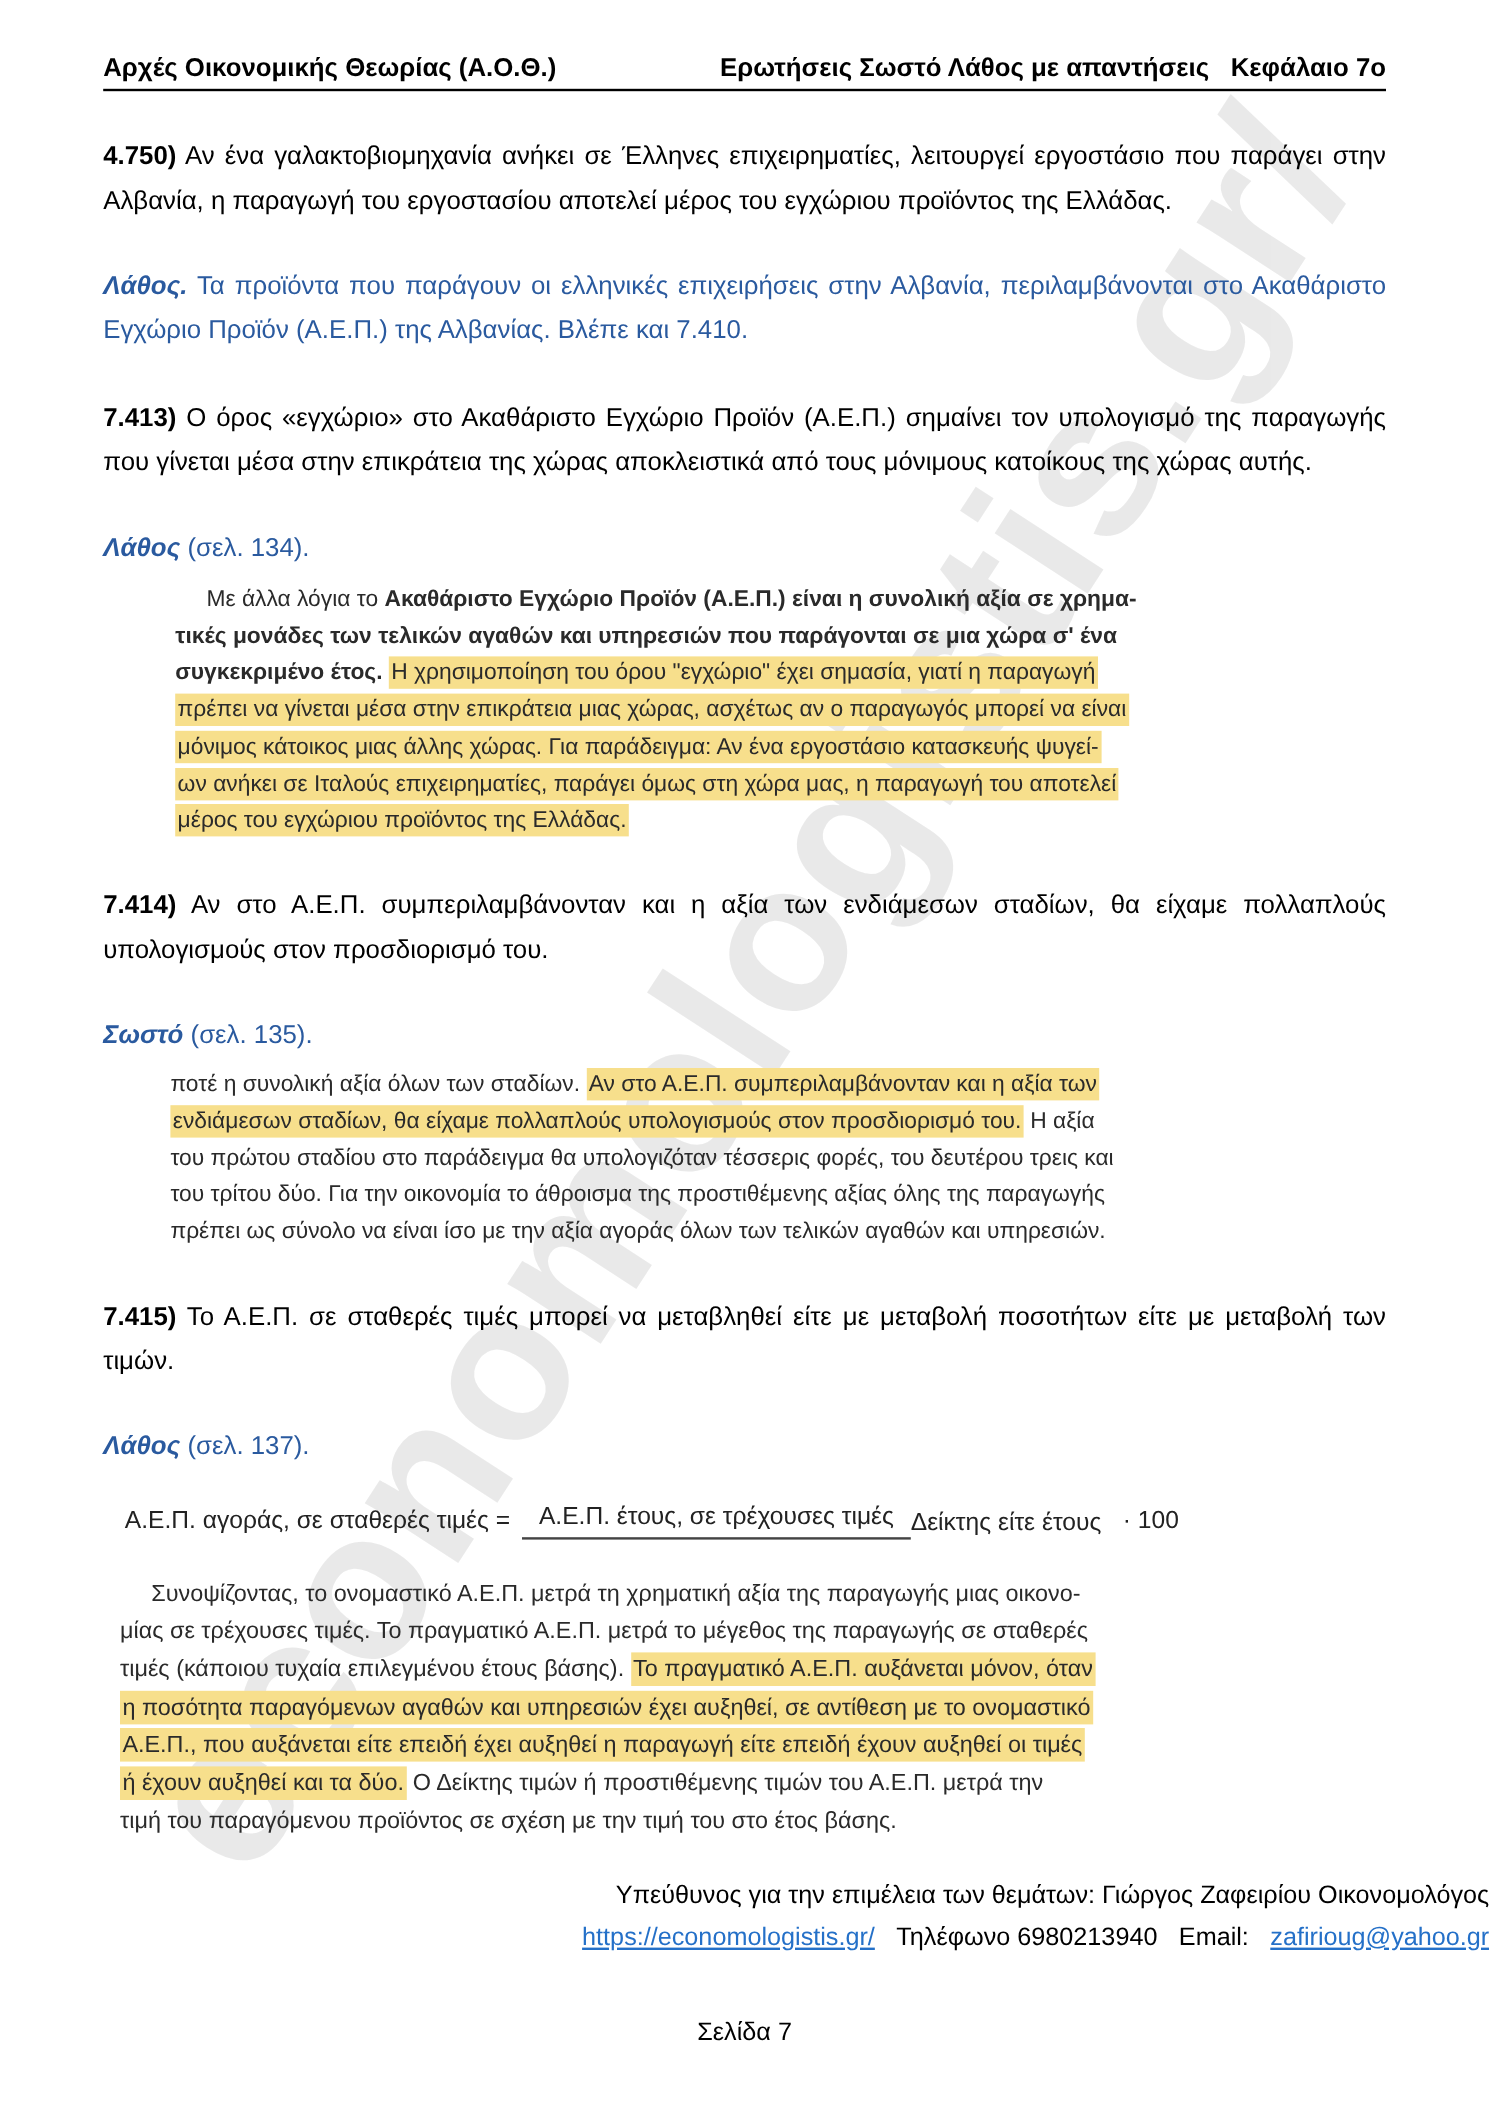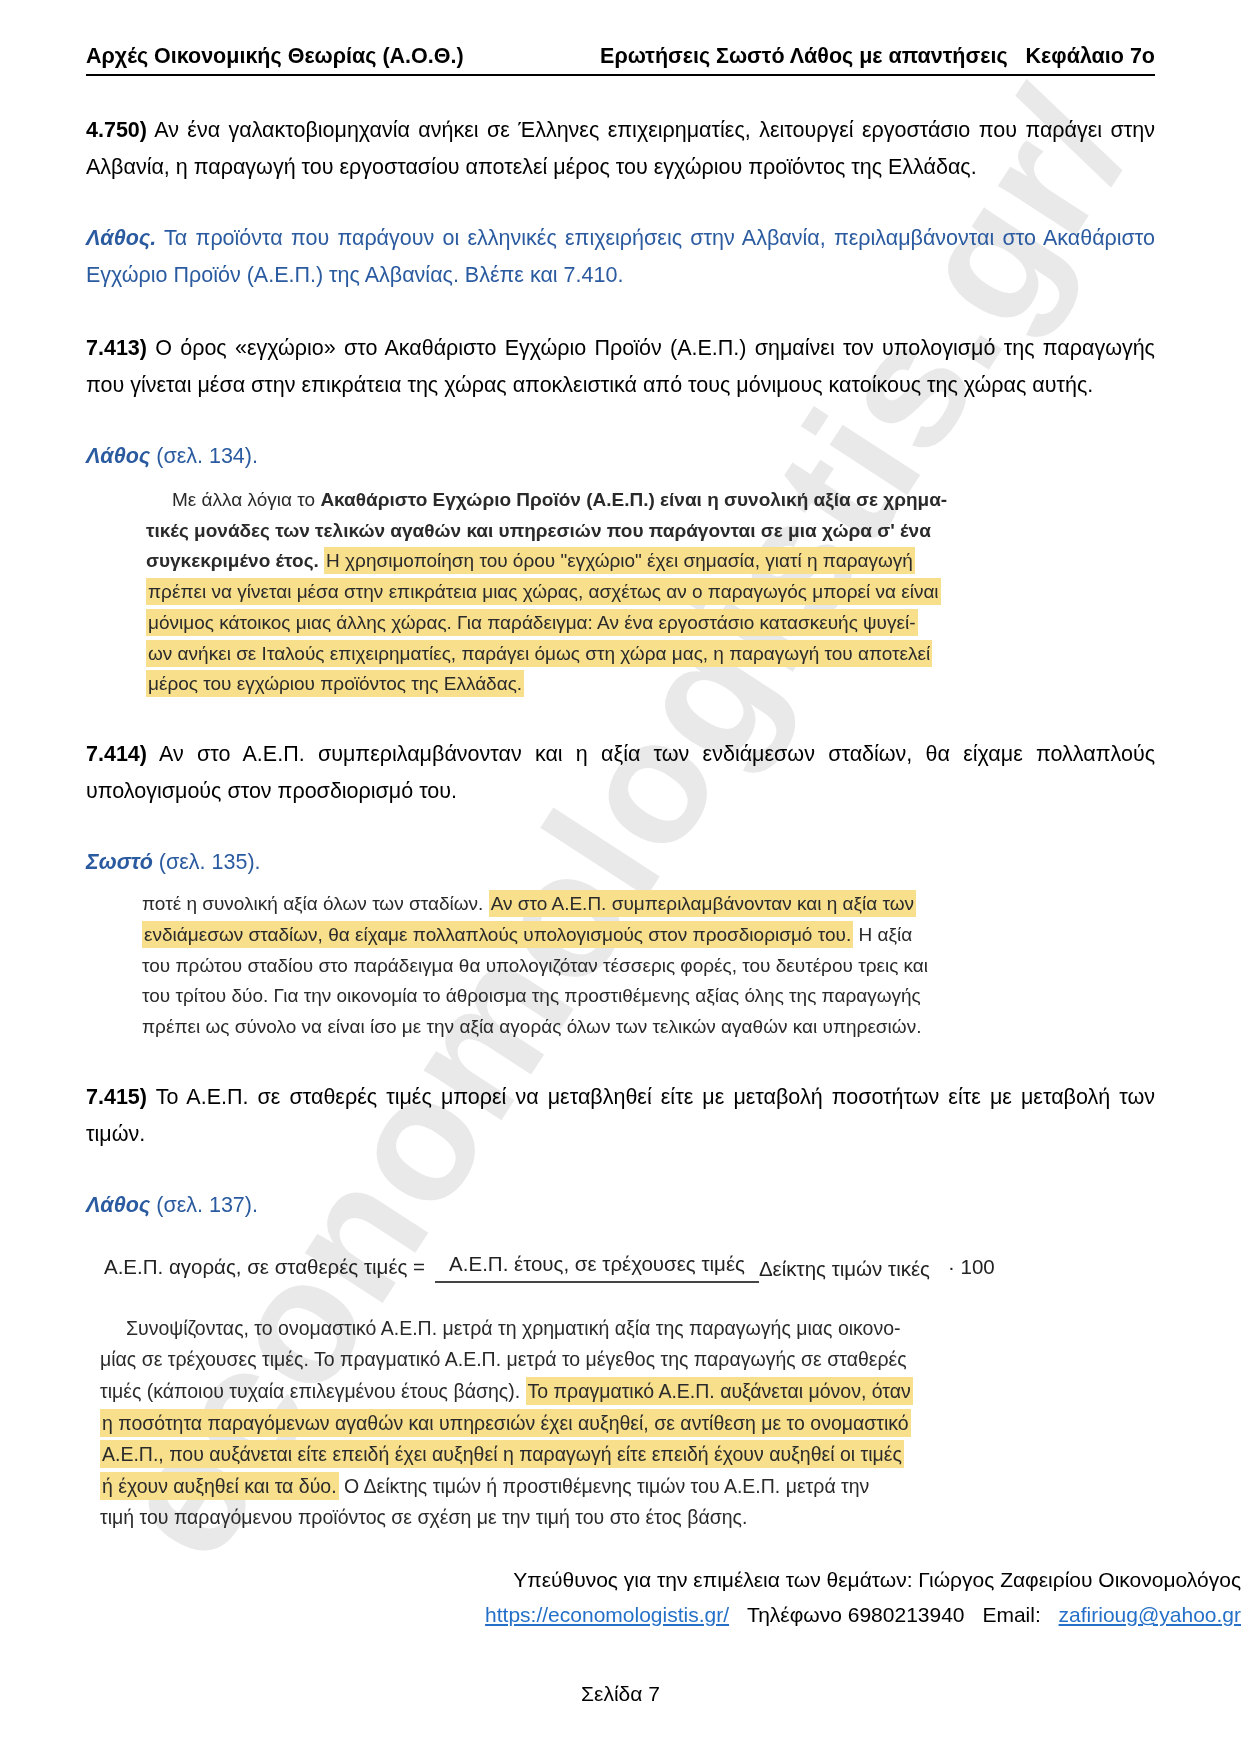--- a/index.html
+++ b/index.html
@@ -115,21 +115,21 @@
     </p>
     <p class="answer single">
       <span class="a-label">Λάθος</span>
       <span>(σελ. 137).</span>
     </p>
 
     <div class="formula">
       <span>Α.Ε.Π. αγοράς, σε σταθερές τιμές =</span>
       <span class="fraction">
         <span class="numer">Α.Ε.Π. έτους, σε τρέχουσες τιμές</span>
-        <span class="denom">Δείκτης τιμών τικές</span>
+        <span class="denom">Δείκτης είτε έτους</span>
       </span>
       <span class="f-mult">· 100</span>
     </div>
 
     <div class="excerpt excerpt-3">
         <div class="x-line ind"><span>Συνοψίζοντας, το ονομαστικό Α.Ε.Π. μετρά τη χρηματική αξία της παραγωγής μιας οικονο-</span></div>
         <div class="x-line"><span>μίας σε τρέχουσες τιμές. Το πραγματικό Α.Ε.Π. μετρά το μέγεθος της παραγωγής σε σταθερές</span></div>
         <div class="x-line"><span>τιμές (κάποιου τυχαία επιλεγμένου έτους βάσης). </span><span class="seg-hl">Το πραγματικό Α.Ε.Π. αυξάνεται μόνον, όταν</span></div>
         <div class="x-line"><span class="seg-hl">η ποσότητα παραγόμενων αγαθών και υπηρεσιών έχει αυξηθεί, σε αντίθεση με το ονομαστικό</span></div>
         <div class="x-line"><span class="seg-hl">Α.Ε.Π., που αυξάνεται είτε επειδή έχει αυξηθεί η παραγωγή είτε επειδή έχουν αυξηθεί οι τιμές</span></div>

